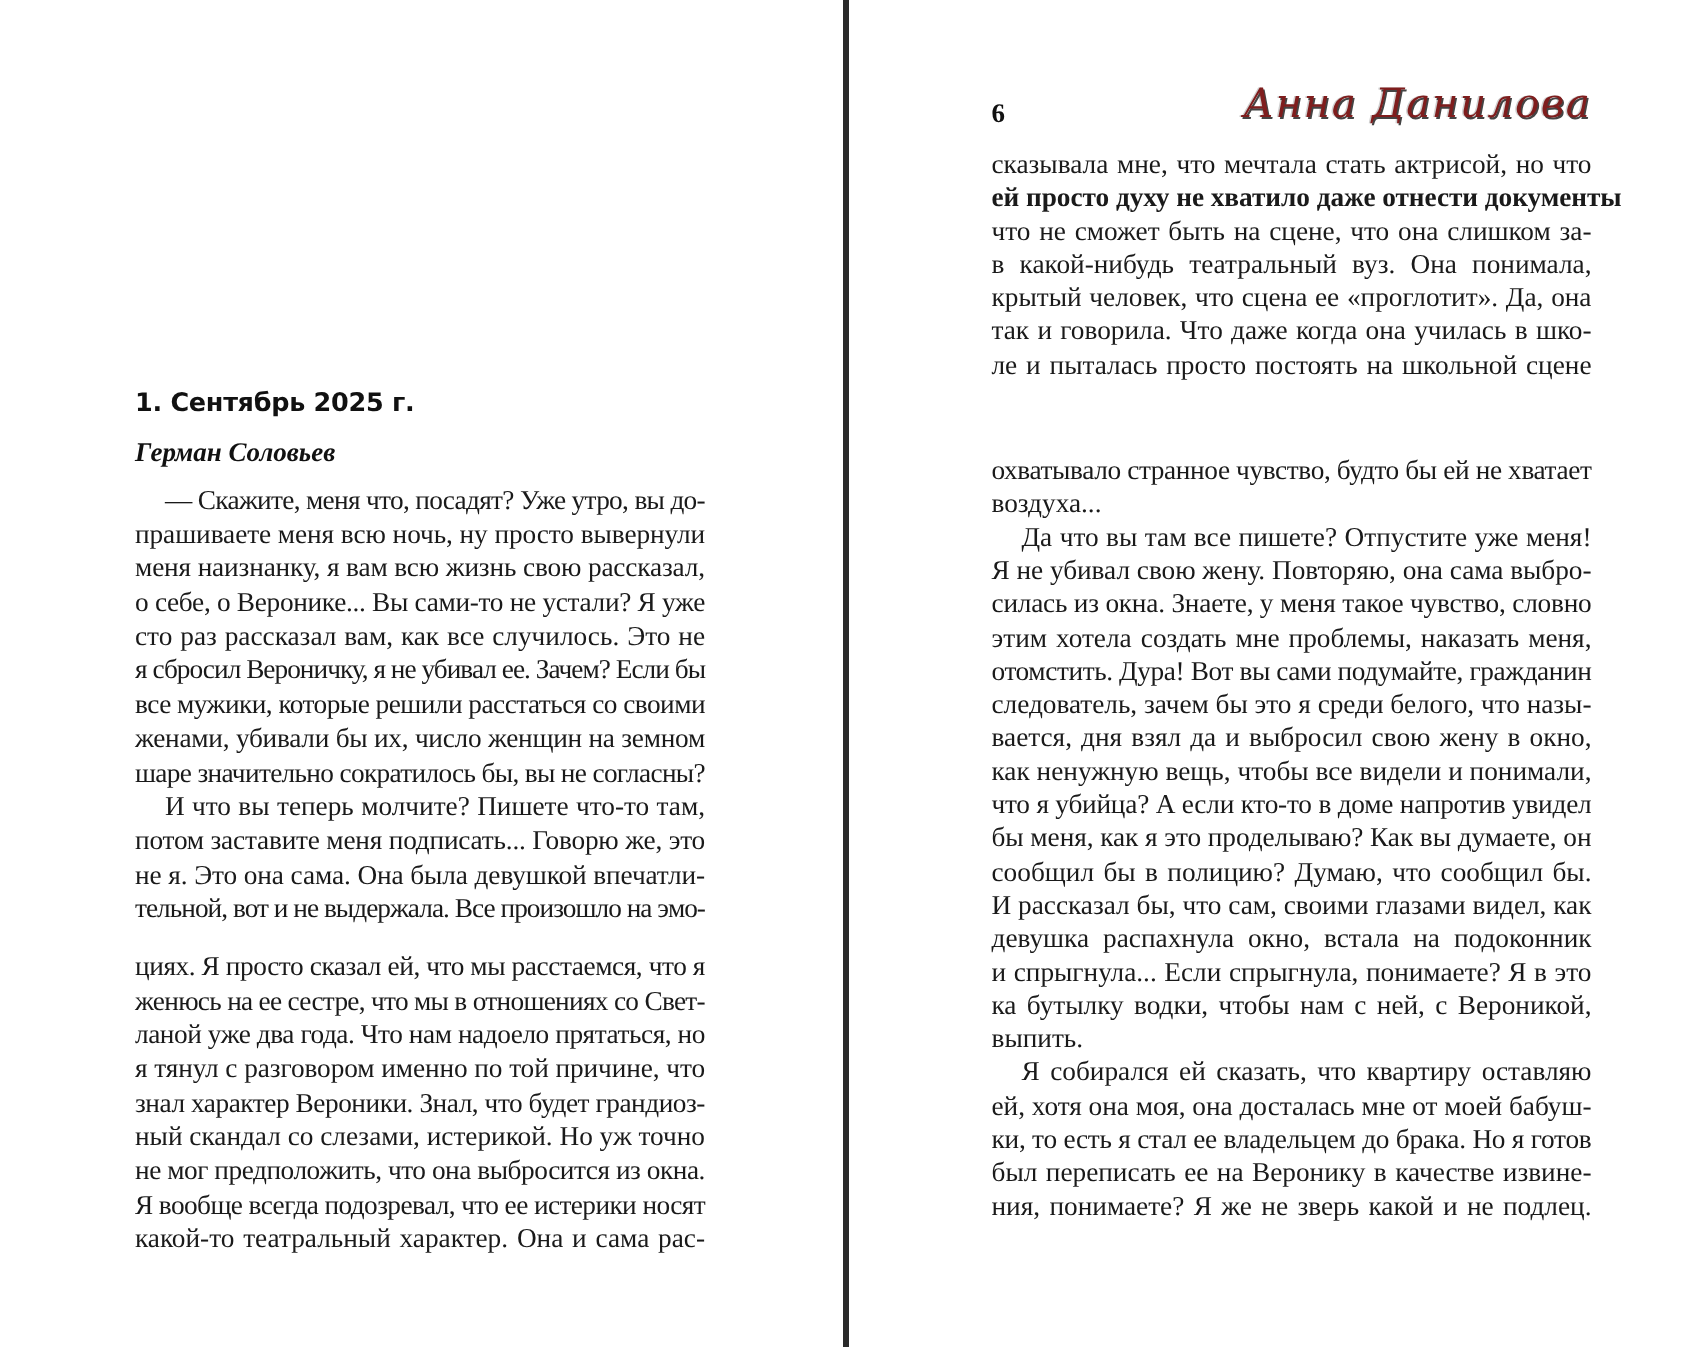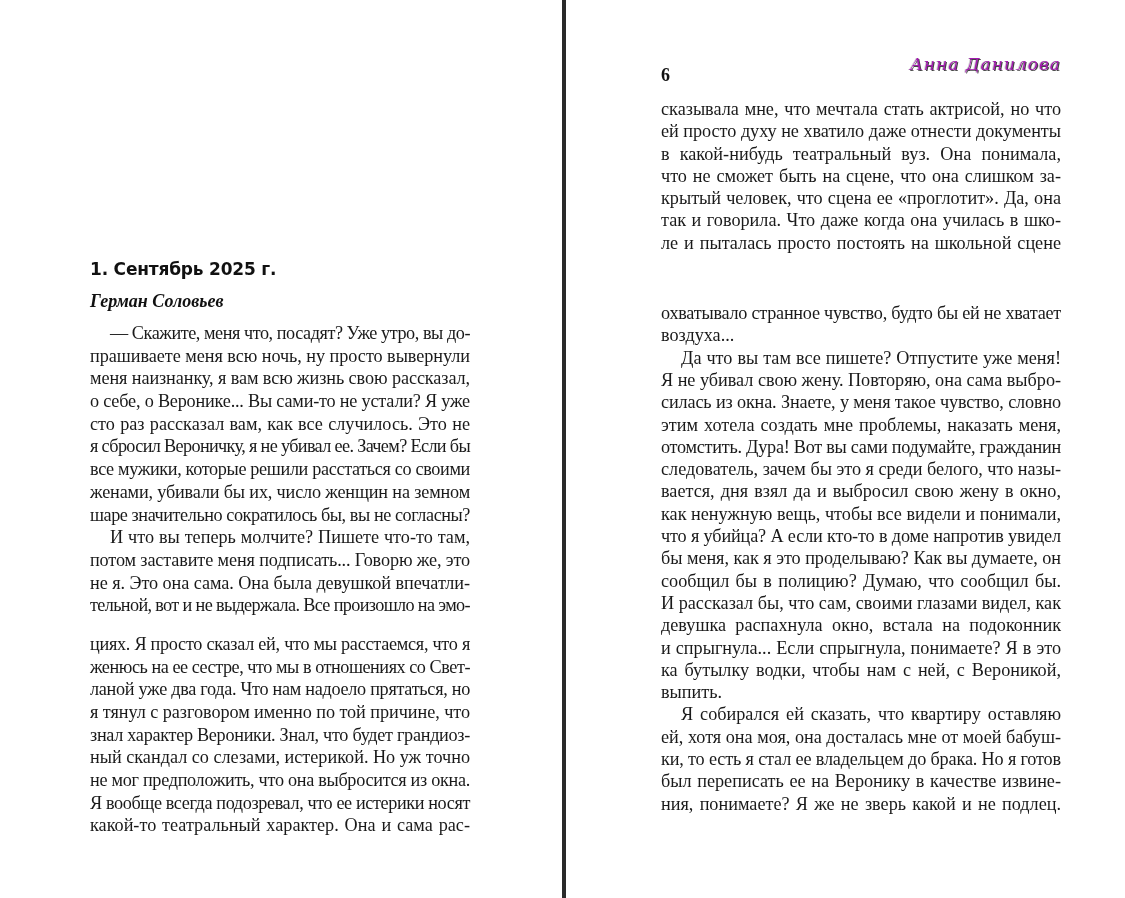--- a/index.html
+++ b/index.html
@@ -105,22 +105,22 @@
       font-weight: bold;
       font-size: 18px;
       color: #111;
     }
     .running-header {
       position: absolute;
       right: 0;
       top: 54px;
       font-family: "DejaVu Serif", serif;
       font-style: italic;
-      font-size: 17px;
-      color: #a21caf;
+      font-size: 27px;
+      color: #7f1d1d;
       letter-spacing: 1px;
       text-shadow: 1px 1px 0 #444, -1px 0 0 #cfcfcf;
       white-space: nowrap;
     }
   </style>
 </head>
 <body>
 
 <div class="spread">
 
@@ -153,23 +153,23 @@
       </div>
   </div>
 
   <div class="divider"></div>
 
   <div class="page page-right">
     <div class="page-number">6</div>
     <div class="running-header">Анна Данилова</div>
     <div class="body-text" id="right-body">
         <span class="line">сказывала мне, что мечтала стать актрисой, но что</span>
-        <span class="line" style="letter-spacing: -0.0257161px; text-align-last: left;">ей просто духу не хватило даже отнести документы</span>
+        <span class="line" style="letter-spacing: -0.0257161px; text-align-last: left; font-weight: bold;">ей просто духу не хватило даже отнести документы</span>
+        <span class="line">что не сможет быть на сцене, что она слишком за-</span>
         <span class="line">в какой-нибудь театральный вуз. Она понимала,</span>
-        <span class="line">что не сможет быть на сцене, что она слишком за-</span>
         <span class="line">крытый человек, что сцена ее «проглотит». Да, она</span>
         <span class="line">так и говорила. Что даже когда она училась в шко-</span>
         <span class="line">ле и пыталась просто постоять на школьной сцене</span>
         <span class="line" style="letter-spacing: -0.245098px; text-align-last: left; margin-top: 48px;">охватывало странное чувство, будто бы ей не хватает</span>
         <span class="line last">воздуха...</span>
         <span class="line indent">Да что вы там все пишете? Отпустите уже меня!</span>
         <span class="line" style="letter-spacing: -0.0159505px; text-align-last: left;">Я не убивал свою жену. Повторяю, она сама выбро-</span>
         <span class="line" style="letter-spacing: -0.140024px; text-align-last: left;">силась из окна. Знаете, у меня такое чувство, словно</span>
         <span class="line">этим хотела создать мне проблемы, наказать меня,</span>
         <span class="line" style="letter-spacing: -0.257334px; text-align-last: left;">отомстить. Дура! Вот вы сами подумайте, гражданин</span>

